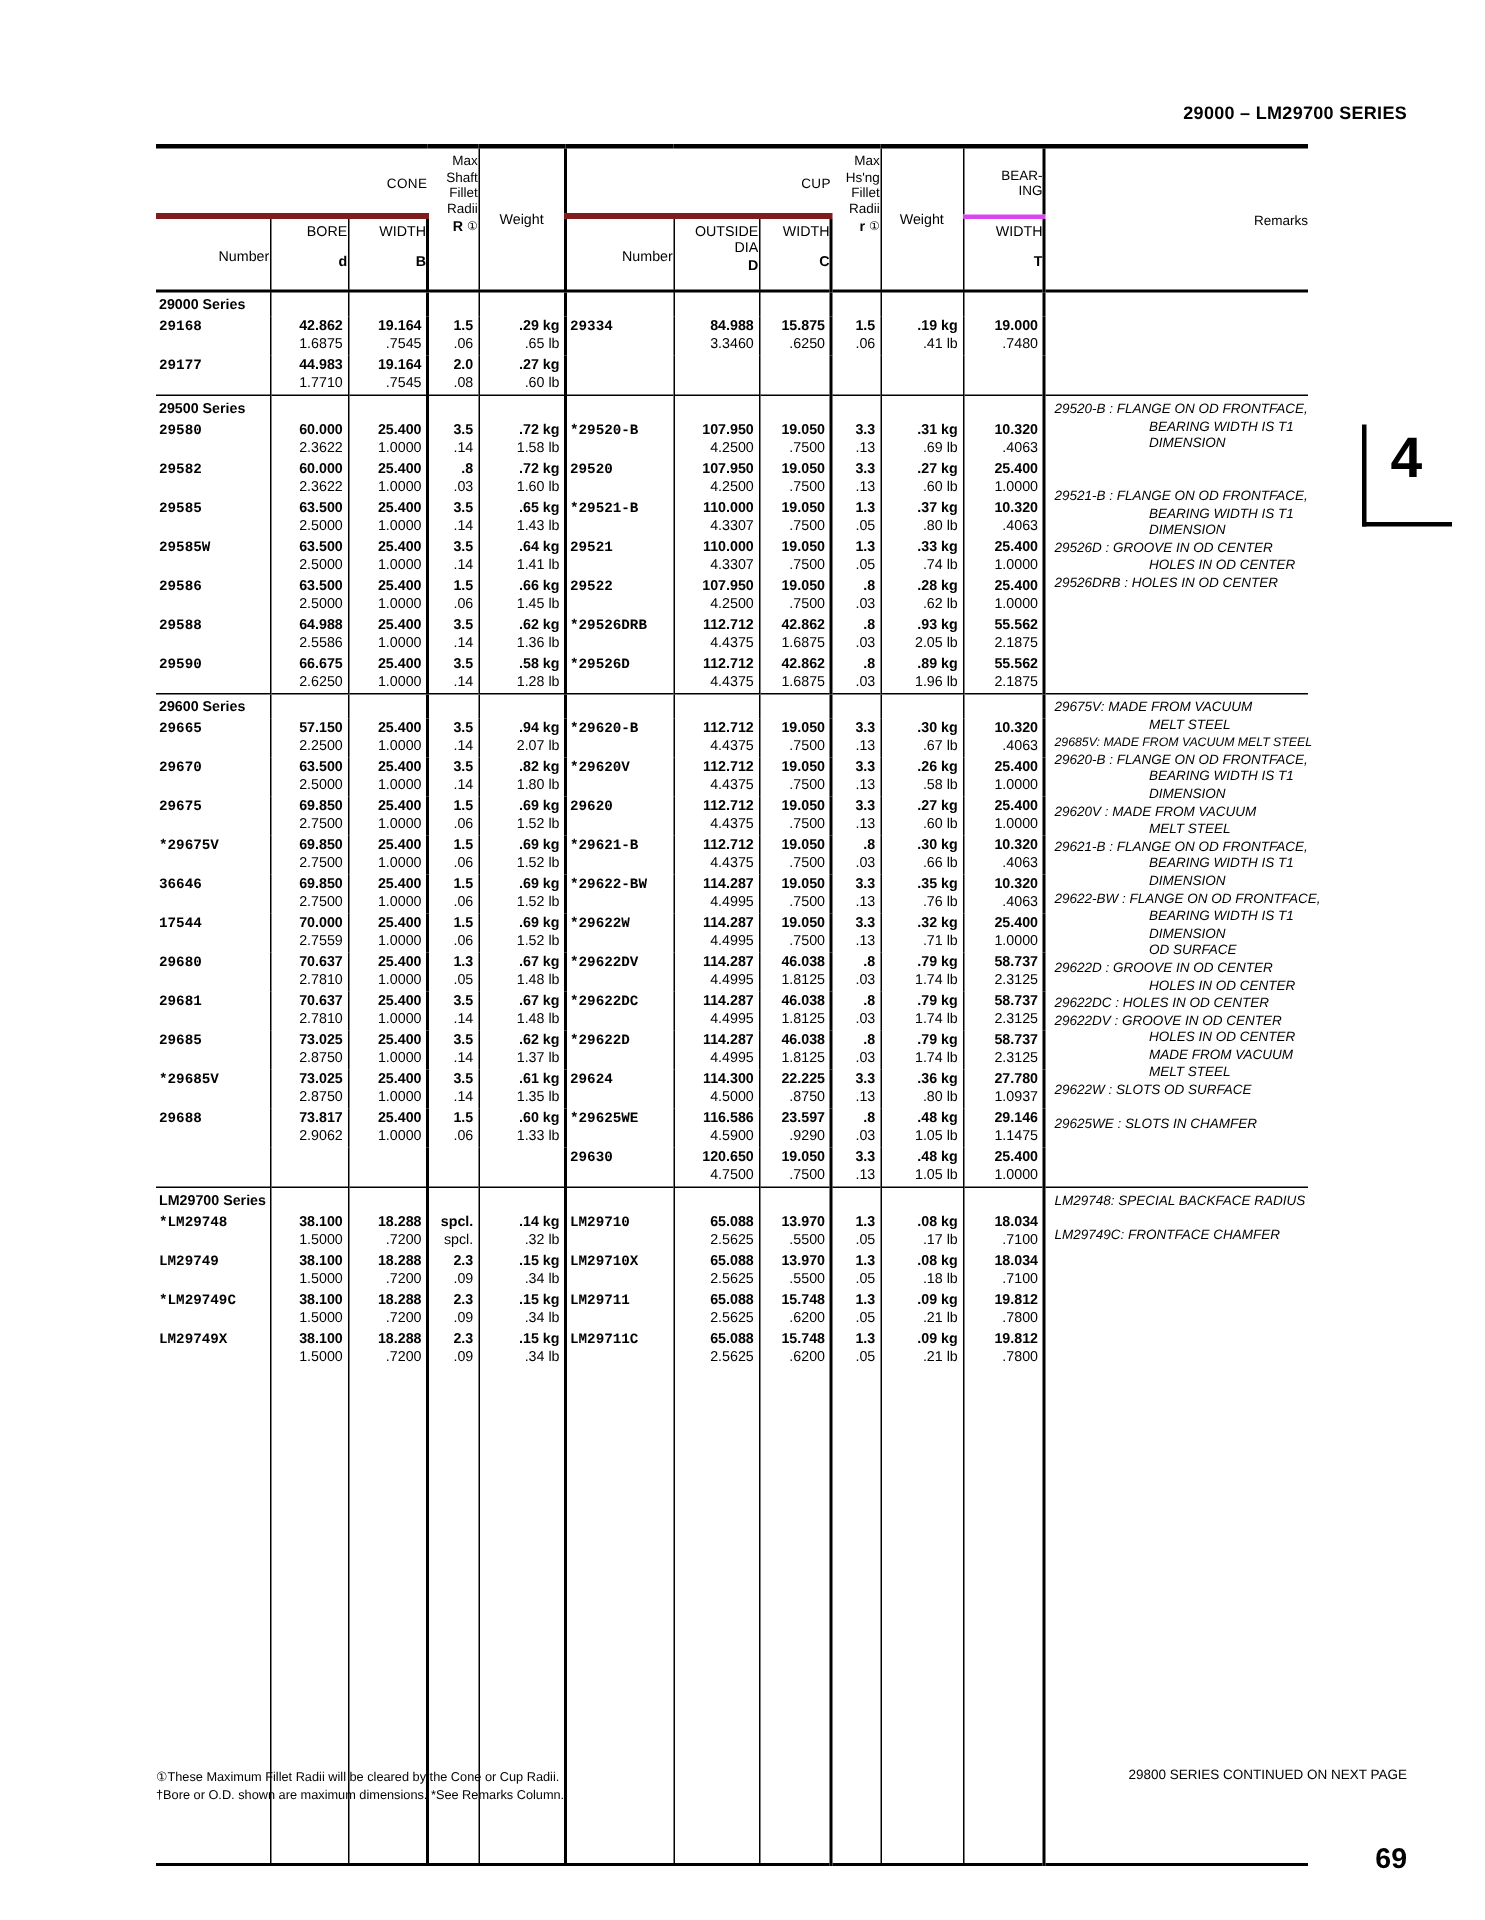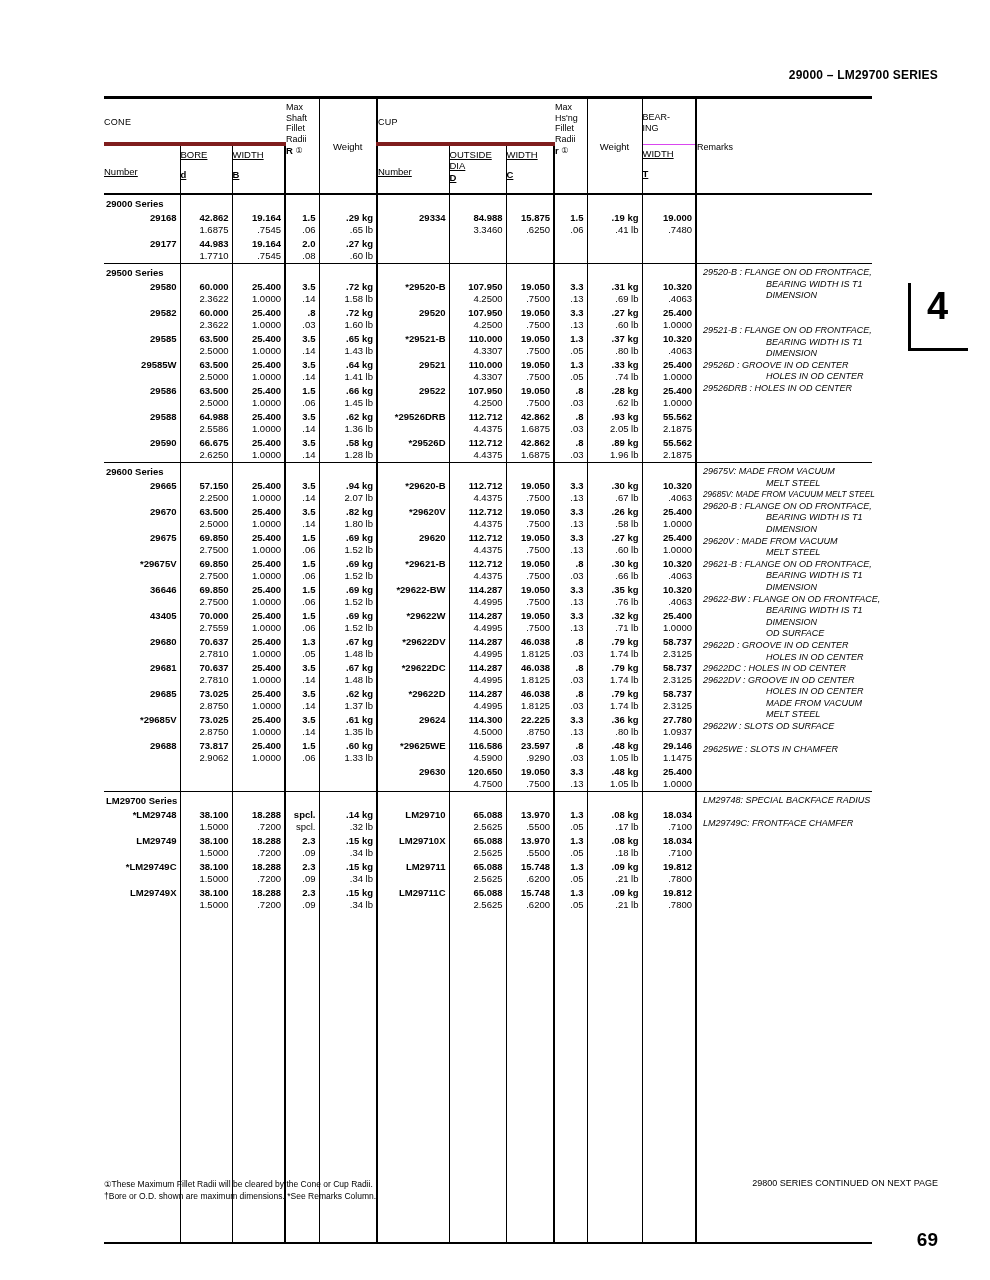--- a/index.html
+++ b/index.html
@@ -78,55 +78,54 @@
     line-height: 0;
   }
   .hdr-bot-rule td {
     border-top: 2.5px solid #000;
     height: 0;
     font-size: 0;
     line-height: 0;
   }
 
   tr.hdr-group td {
-    text-align: left;
+    text-align: right;
     font-size: 9px;
     line-height: 10.5px;
     height: 40px;
     padding-top: 3px;
   }
   td.grp-title {
     font-size: 13px;
     font-weight: bold;
     letter-spacing: 0.3px;
     vertical-align: middle !important;
     border-bottom: 4px solid #7f1d1d;
   }
   td.grp-title-bw {
     font-size: 10.5px;
     font-weight: bold;
     vertical-align: middle !important;
     line-height: 11px;
-    border-bottom: 1px solid #d946ef;
+    border-bottom: 3px solid #d946ef;
   }
   td.grp-tall {
     font-size: 9.5px;
     line-height: 10.5px;
     vertical-align: top !important;
     padding-top: 3px;
   }
 
   tr.hdr-sub td {
-    text-align: left;
+    text-align: right;
     font-size: 9.5px;
     line-height: 11px;
     height: 44px;
     vertical-align: top;
     padding-top: 3px;
-    text-decoration: underline;
   }
   td.sub-mid {
     vertical-align: middle !important;
   }
   .sym {
     display: block;
     font-weight: bold;
     font-size: 9.5px;
     margin-top: 9px;
   }
@@ -172,23 +171,24 @@
   }
   .imperial {
     display: block;
     font-weight: normal;
     text-align: right;
     white-space: nowrap;
   }
   .partno {
     display: block;
     font-weight: bold;
-    text-align: right;
+    text-align: left;
     white-space: nowrap;
     padding-top: 0px;
+    font-family: Liberation Mono, monospace;
   }
 
   
   .remark-cell {
     padding-left: 6px !important;
     padding-right: 2px !important;
     font-style: italic;
   }
   .rm {
     font-size: 9px;
@@ -1053,21 +1053,21 @@
             <span class="metric">.35 kg</span>
             <span class="imperial">.76 lb</span>
           </td>
           <td class="vr-th">
             <span class="metric">10.320</span>
             <span class="imperial">.4063</span>
           </td>
         </tr>
         <tr class="data">
           <td class="vr">
-            <span class="partno">43405</span>
+            <span class="partno">17544</span>
             <span class="imperial">&nbsp;</span>
           </td>
           <td class="vr">
             <span class="metric">70.000</span>
             <span class="imperial">2.7559</span>
           </td>
           <td class="vr-th">
             <span class="metric">25.400</span>
             <span class="imperial">1.0000</span>
           </td>

